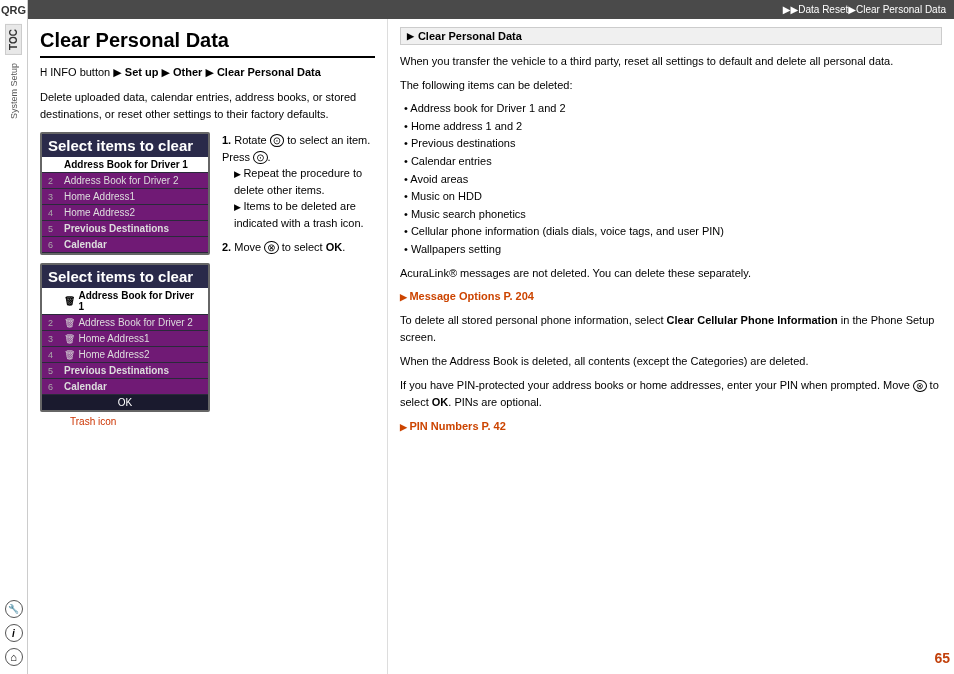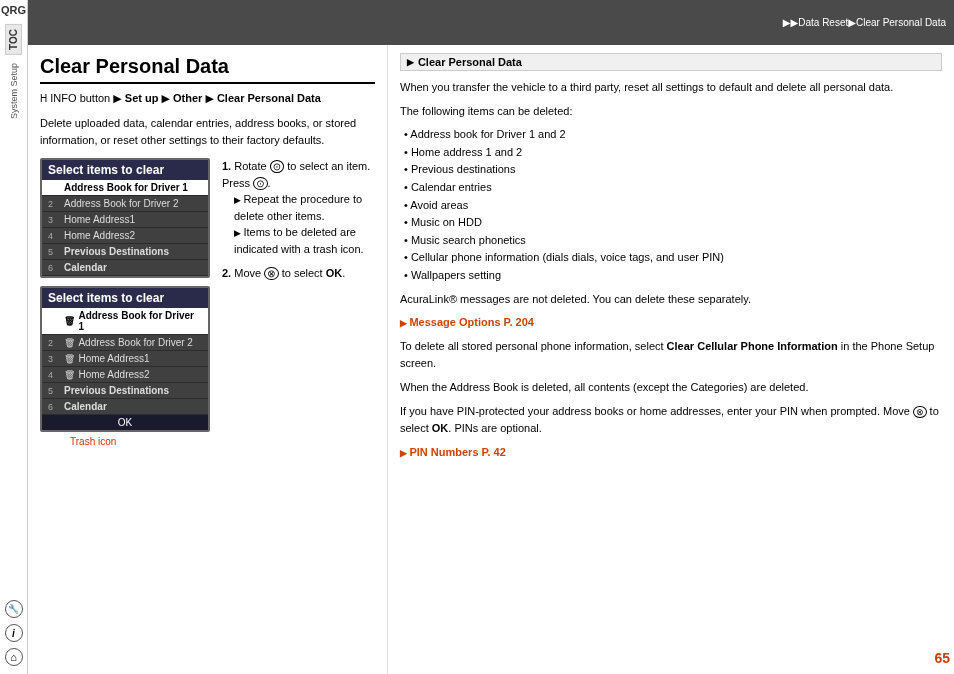--- a/index.html
+++ b/index.html
@@ -73,21 +73,21 @@
       flex: 1;
       display: flex;
       flex-direction: column;
     }
 
     
     .breadcrumb-bar {
       background: #4a4a4a;
       color: #fff;
       font-size: 10px;
-      padding: 17px 8px;
+      padding: 4px 8px;
       text-align: right;
     }
 
     
     .content {
       flex: 1;
       display: flex;
       padding: 0;
     }
 
@@ -124,27 +124,27 @@
     .screenshot-box {
       border: 2px solid #666;
       border-radius: 2px;
       margin-bottom: 8px;
       overflow: hidden;
       background: #1a1a2e;
     }
     .screenshot-header {
       background: #2a2a4a;
       color: #fff;
-      font-size: 12px;
+      font-size: 15px;
       padding: 3px 6px;
       font-weight: bold;
     }
     .screenshot-list {
       list-style: none;
-      background: #404040;
+      background: #701a75;
     }
     .screenshot-list li {
       display: flex;
       align-items: center;
       padding: 2px 6px;
       font-size: 10px;
       color: #ddd;
       border-bottom: 1px solid #2a2a3a;
     }
     .screenshot-list li .row-num {
@@ -299,21 +299,21 @@
   <div class="content">
 
     <div class="left-col">
       <div class="page-title">Clear Personal Data</div>
 
       <div class="info-path">
         <span style="font-size:10px;">H</span>
         <span> INFO button ▶ <b>Set up</b> ▶ <b>Other</b> ▶ <b>Clear Personal Data</b></span>
       </div>
 
-      <div class="description">Delete uploaded data, calendar entries, address books, or stored information, or reset other settings to their factory defaults.</div>
+      <div class="description">Delete uploaded data, calendar entries, address books, or stored destinations, or reset other settings to their factory defaults.</div>
 
       <div class="left-content-area">
 
         <div class="screenshots-col">
 
           <div class="screenshot-box">
             <div class="screenshot-header">Select items to clear</div>
             <ul class="screenshot-list">
               <li class="highlighted">
                 <span class="row-num"></span>

